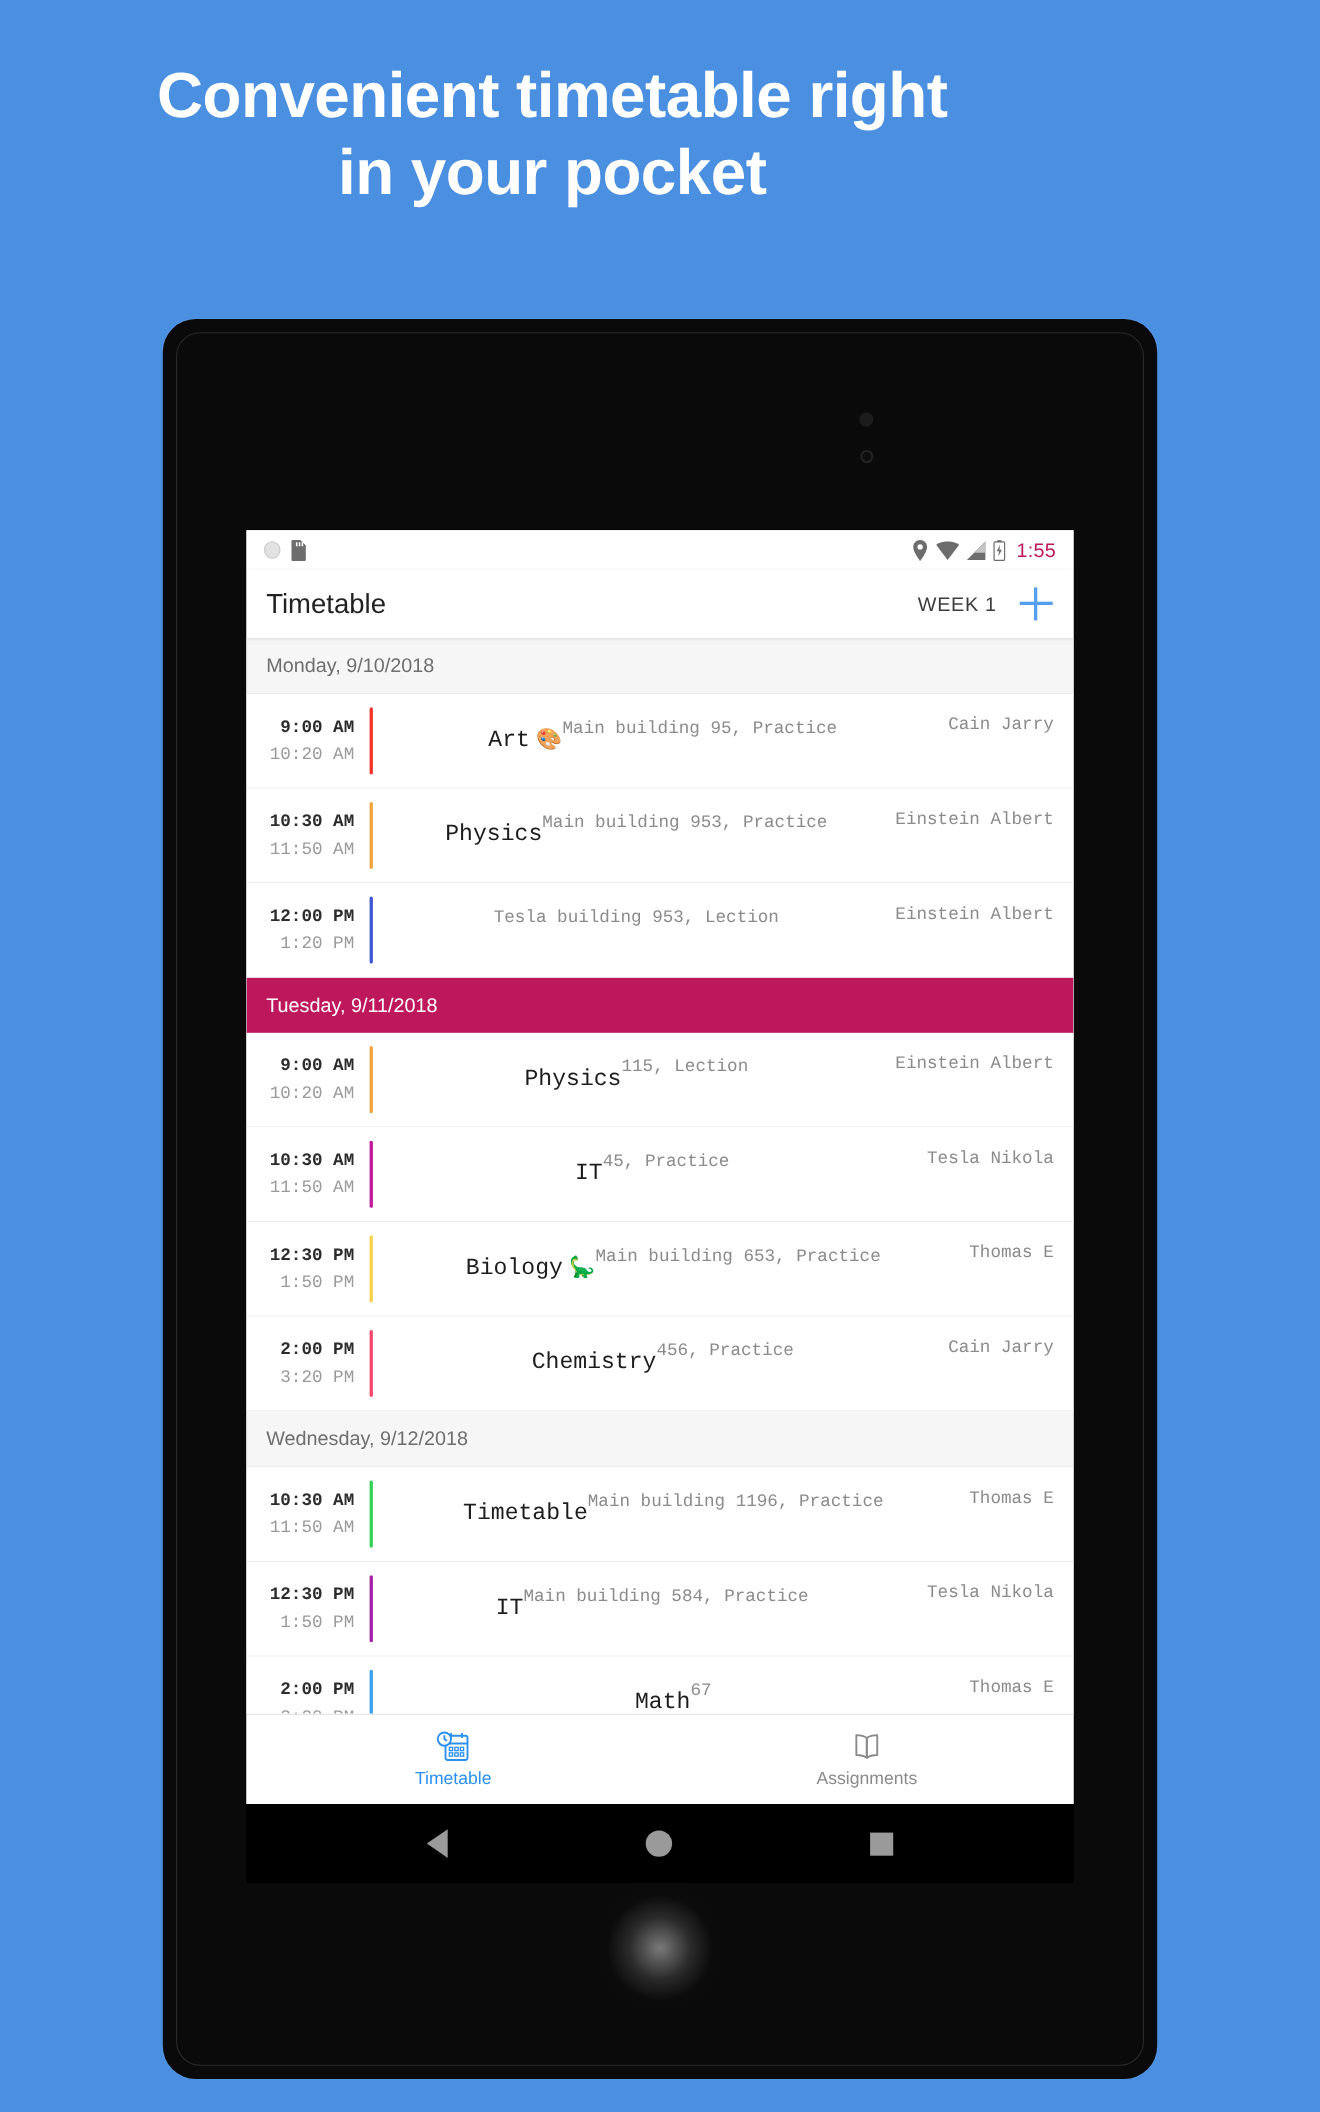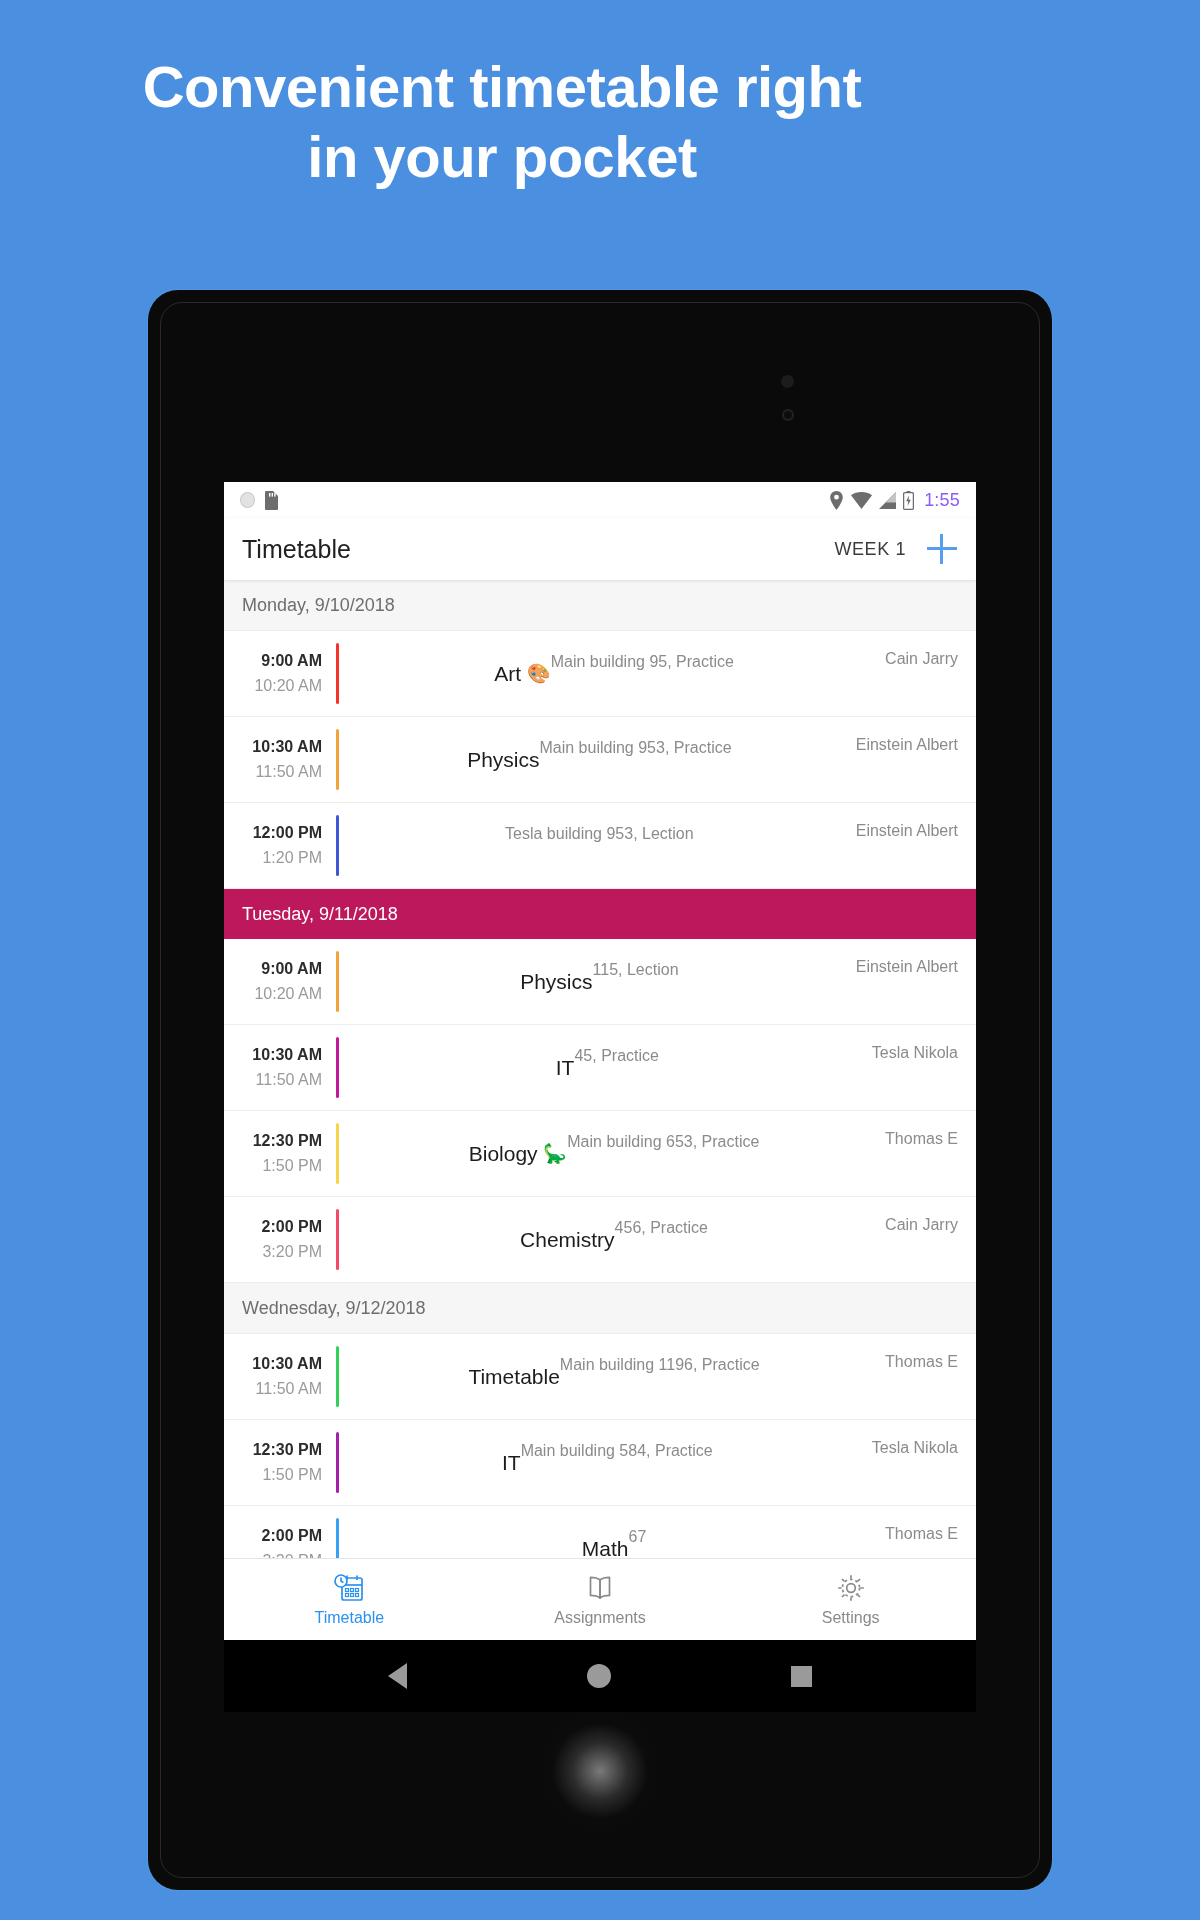--- a/index.html
+++ b/index.html
@@ -111,21 +111,21 @@
     display: flex;
     align-items: center;
     gap: 7px;
   }
   .sb-circle {
     width: 15px; height: 16px;
     border-radius: 50%;
     background: #e2e2e2;
     border: 1px solid #c9c9c9;
   }
-  .sb-clock { font-size: 18px; color: #8b5cf6; margin-left: 3px; letter-spacing: 0.2px; }
+  .sb-clock { font-size: 18px; color: #be185d; margin-left: 3px; letter-spacing: 0.2px; }
 
   
   .toolbar {
     height: 62px;
     background: #ffffff;
     display: flex;
     align-items: center;
     padding: 0 18px 0 18px;
     flex: 0 0 auto;
     box-shadow: 0 1px 3px rgba(0,0,0,0.11);
@@ -181,20 +181,21 @@
     border-bottom: none;
   }
 
   .lesson {
     display: flex;
     align-items: stretch;
     padding: 0 18px 0 0;
     border-bottom: 1px solid #ededed;
     min-height: 86px;
     background: #ffffff;
+    font-family: Liberation Mono, monospace;
   }
   .lesson-times {
     width: 86px;
     flex: 0 0 86px;
     padding: 16px 0 16px 0;
     text-align: right;
     display: flex;
     flex-direction: column;
     justify-content: center;
     margin-left: 12px;
@@ -524,30 +525,20 @@
       </div>
       <div class="nav-item">
         <span>
           <svg class="nav-icon" viewBox="0 0 32 32" fill="none" stroke="#8a8a8a" stroke-width="1.7" stroke-linejoin="round">
             <path d="M16 8c-2.6-2-6-2.6-9.5-2.6v18C10 23.4 13.4 24 16 26V8z"></path>
             <path d="M16 8c2.6-2 6-2.6 9.5-2.6v18C22 23.4 18.6 24 16 26V8z"></path>
           </svg>
         </span>
         <span class="nav-label">Assignments</span>
       </div>
-      <div class="nav-item">
-        <span>
-          <svg class="nav-icon" viewBox="0 0 32 32" fill="none" stroke="#8a8a8a" stroke-width="1.7">
-            <circle cx="16" cy="16" r="4.3"></circle>
-            <path d="M16 3.2v3.4M16 25.4v3.4M3.2 16h3.4M25.4 16h3.4M7 7l2.4 2.4M22.6 22.6 25 25M25 7l-2.4 2.4M9.4 22.6 7 25"></path>
-            <circle cx="16" cy="16" r="8.6" stroke-dasharray="2.6 3.0"></circle>
-          </svg>
-        </span>
-        <span class="nav-label">Settings</span>
-      </div>
     </div>
 
 </div>
 
 <div class="android-nav">
   <span class="nav-back"></span>
   <span class="nav-home"></span>
   <span class="nav-recent"></span>
 </div>
 

